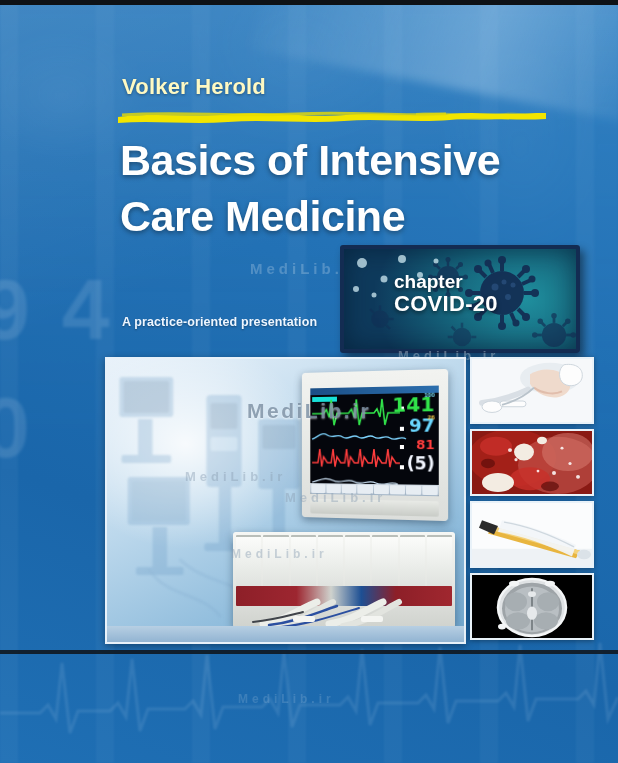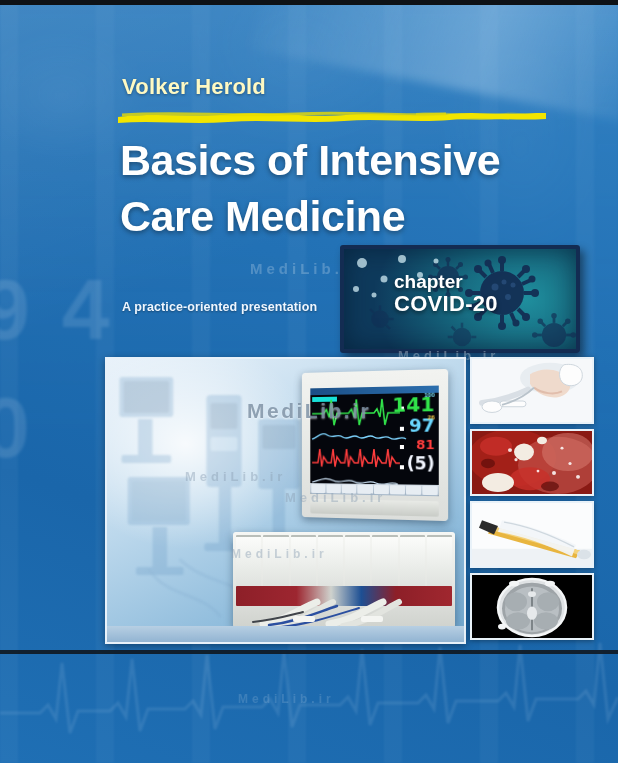--- a/index.html
+++ b/index.html
@@ -109,21 +109,21 @@
     font-size: 43px;
     font-weight: bold;
     line-height: 56px;
     letter-spacing: -0.5px;
     text-shadow: 0 2px 5px rgba(0,0,0,.38);
   }
   .title span { display: block; }
 
   .subtitle {
     position: absolute;
-    left: 122px; top: 300px;
+    left: 122px; top: 315px;
     color: #eef6ff;
     font-size: 12.5px;
     font-weight: 600;
     letter-spacing: .1px;
     text-shadow: 0 1px 2px rgba(0,0,0,.35);
   }
 
   
   .wm {
     position: absolute;

